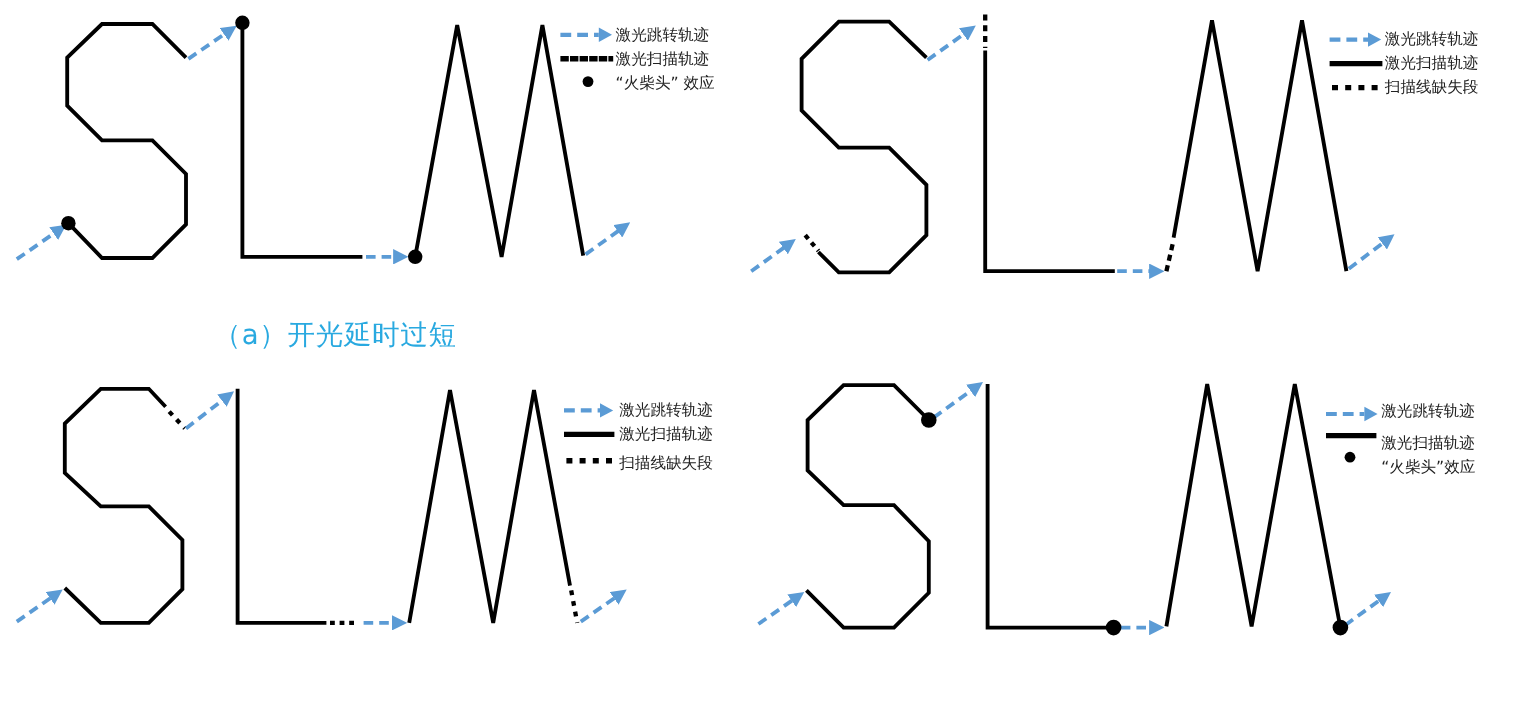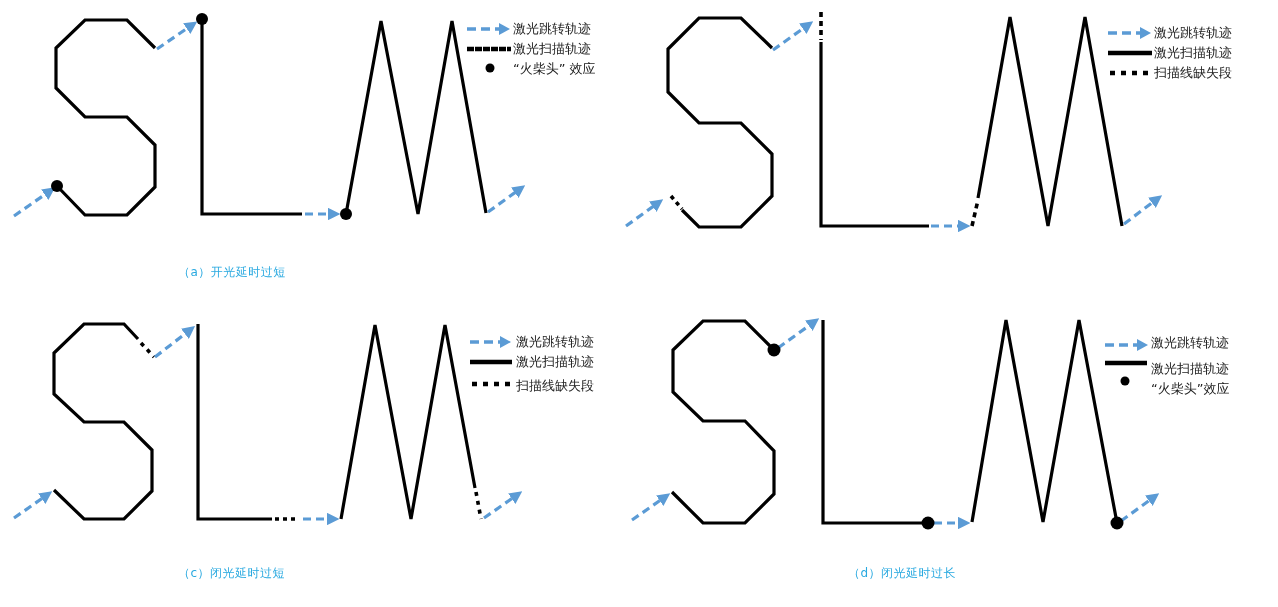--- a/index.html
+++ b/index.html
@@ -1,20 +1,20 @@
 <!DOCTYPE html>
 <html><head>
 <meta charset="utf-8">
 <style>
   html, body { margin: 0; padding: 0; background: #ffffff; }
   body { width: 1278px; height: 607px; position: relative; overflow: hidden;
          font-family: "DejaVu Sans", "Liberation Sans", sans-serif; }
   #stage { position: absolute; left: 0; top: 0; width: 1136px; height: 607px; }
   .panel { position: absolute; }
-  .caption { position: absolute; font-size: 12px; color: #29a9e0; white-space: nowrap; letter-spacing: 0.5px; }
+  .caption { position: absolute; font-size: 23px; color: #29a9e0; white-space: nowrap; letter-spacing: 0.5px; }
   .legend { position: absolute; font-size: 13px; color: #222; }
   .legend-row { display: flex; align-items: center; height: 20px; }
   .legend-sym { width: 48px; height: 20px; position: relative; }
   .legend-label { white-space: nowrap; }
   svg { position: absolute; left: 0; top: 0; overflow: visible; }
 </style>
 </head>
 <body>
 
 <div id="stage">
@@ -165,21 +165,20 @@
       </div>
       <div class="legend-row" style="margin-top:4px;">
         <div class="legend-sym">
             <svg width="48" height="20">
               <line x1="4" y1="8" x2="44" y2="8" stroke="#000" stroke-width="4.5" stroke-dasharray="5,6"></line>
             </svg>
           </div>
         <span class="legend-label">扫描线缺失段</span>
       </div>
     </div>
-    <div class="caption" style="left:178px;top:265px;">（c）闭光延时过短</div>
   </div>
 
   <div class="panel" style="left:620px;top:300px;width:658px;height:307px;">
     <svg width="658" height="307">
       <defs>
         <marker id="arrowD" viewBox="0 0 10 10" refX="5" refY="5" markerWidth="4" markerHeight="4" orient="auto">
           <path d="M0,0 L10,5 L0,10 z" fill="#5b9bd5"></path>
         </marker>
       </defs>
 
@@ -218,16 +217,15 @@
       </div>
       <div class="legend-row">
         <div class="legend-sym">
             <svg width="48" height="20">
               <circle cx="22" cy="2" r="4.5" fill="#000"></circle>
             </svg>
           </div>
         <span class="legend-label">“火柴头”效应</span>
       </div>
     </div>
-    <div class="caption" style="left:228px;top:265px;">（d）闭光延时过长</div>
   </div>
 
 </div>
 
 </body></html>

